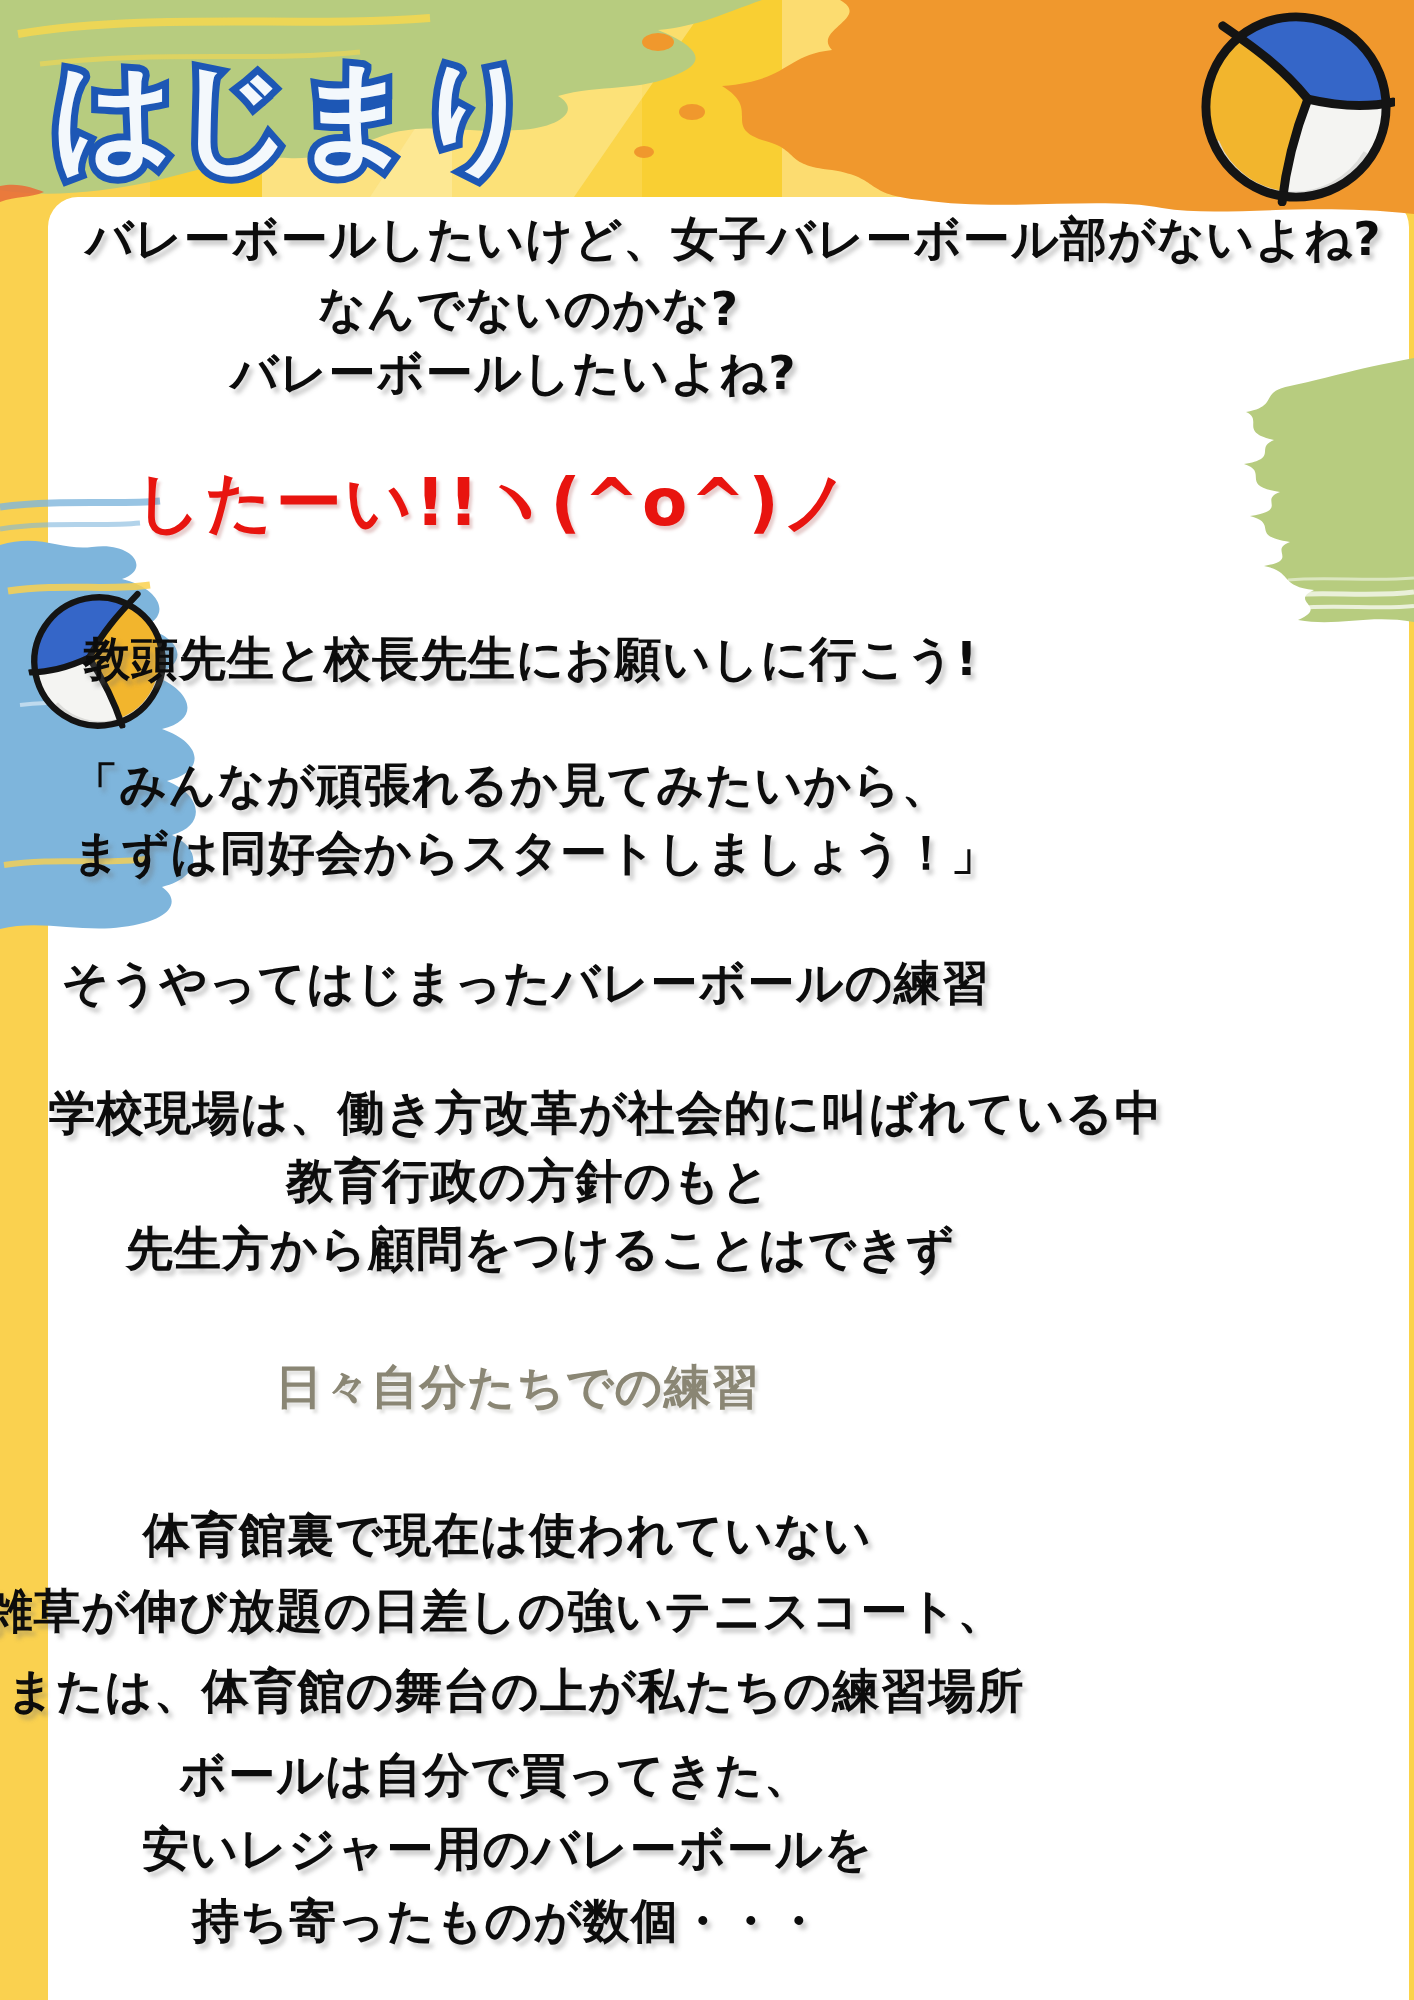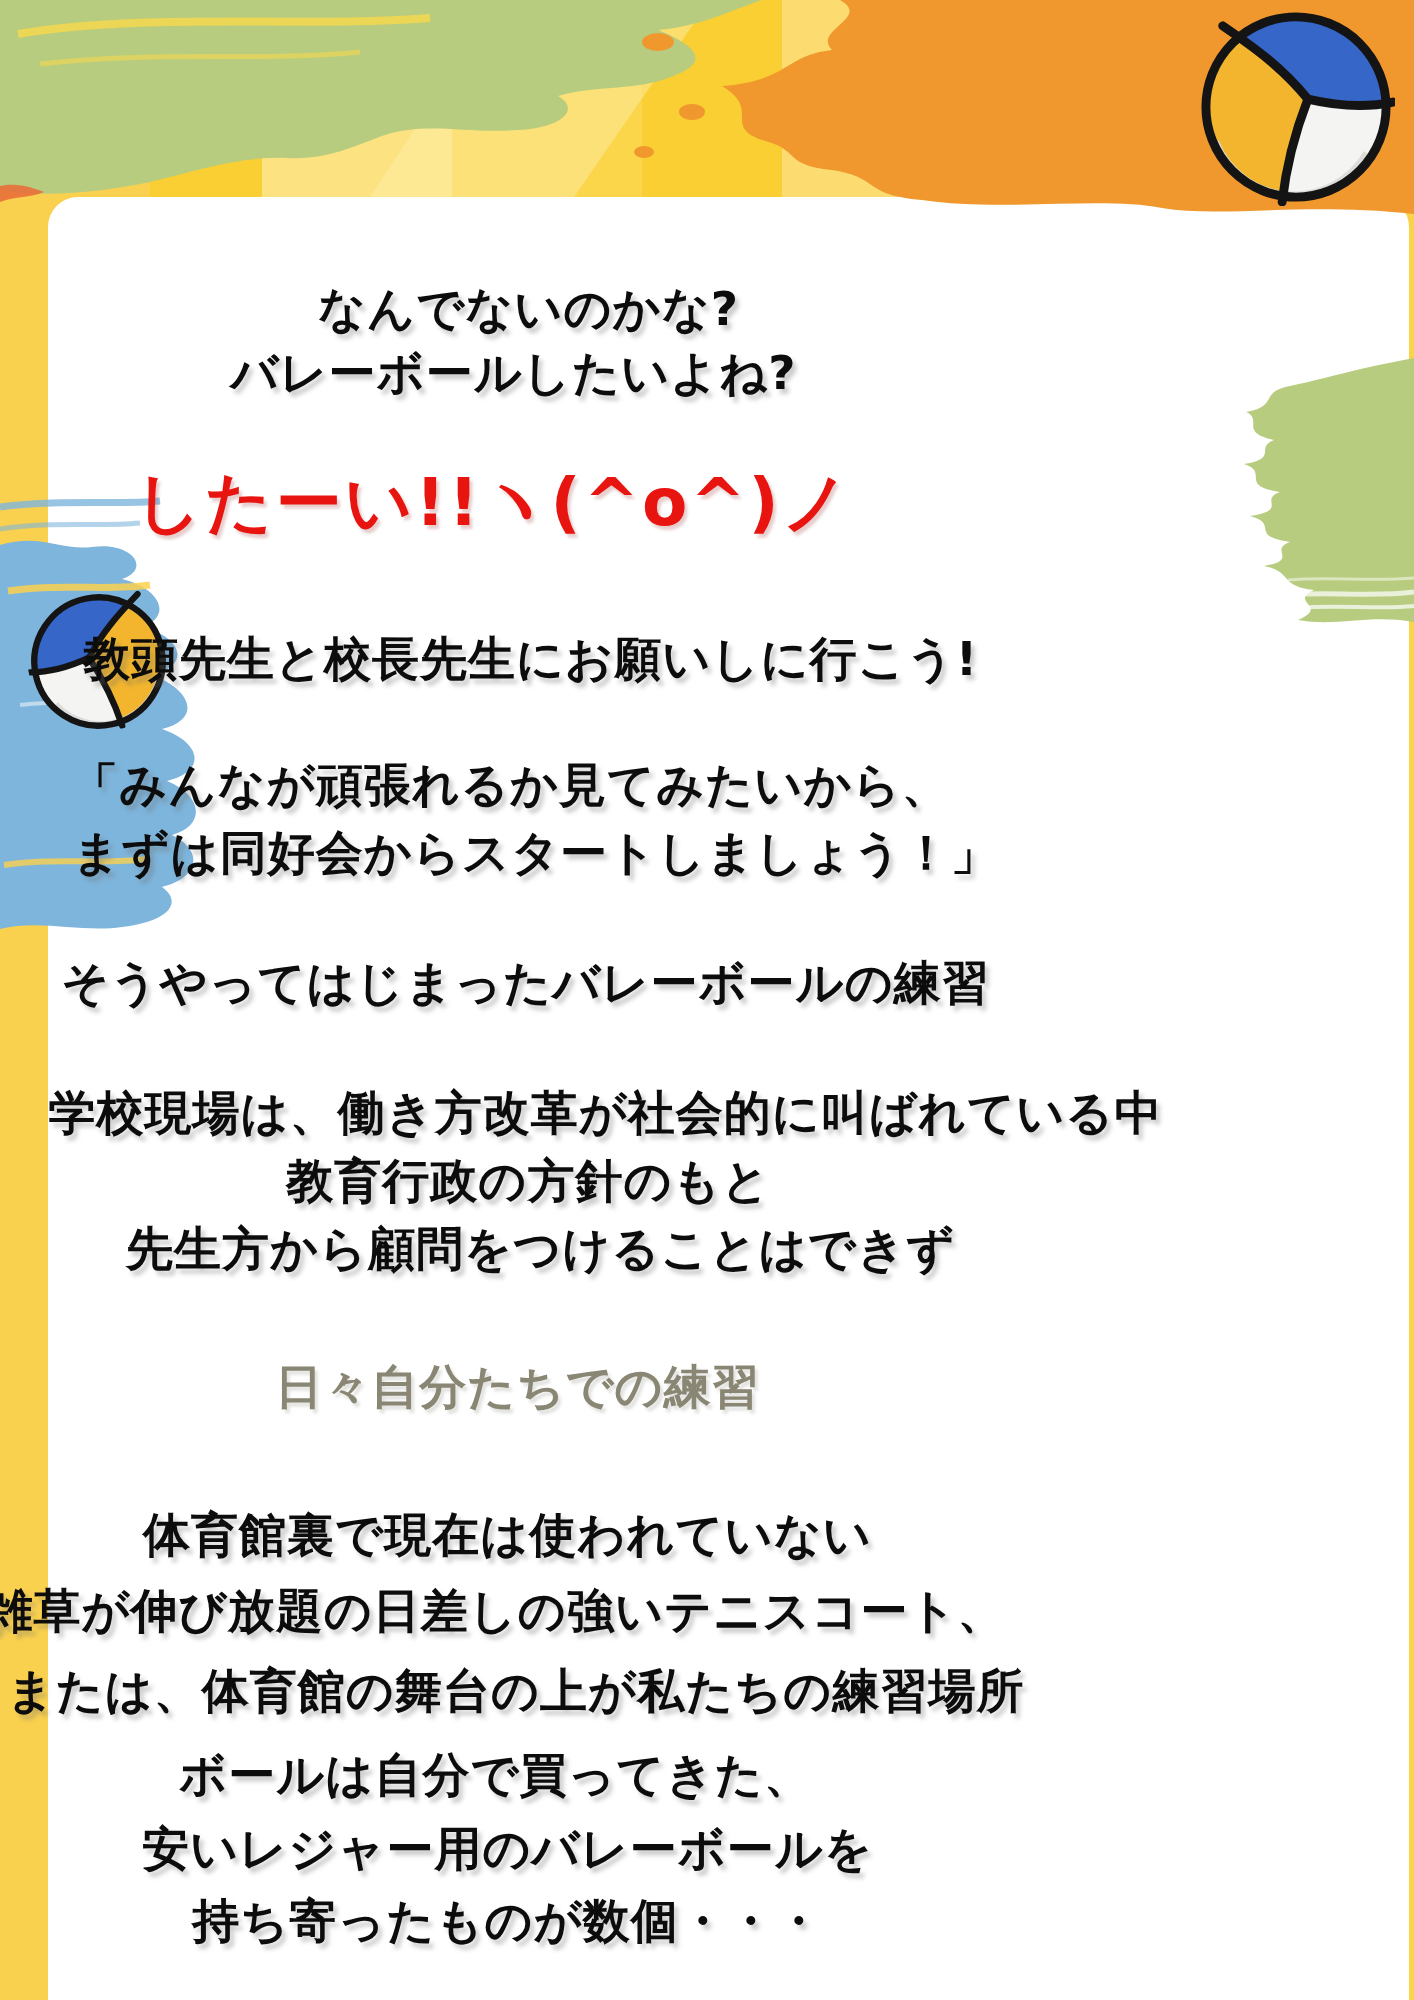--- a/index.html
+++ b/index.html
@@ -104,20 +104,21 @@
     <path d="M20,210 C70,204 110,210 148,206" stroke="#ffffff" stroke-width="4" fill="none" opacity="0.5"></path>
   </svg>
 
   <svg class="brush brush-green-right" viewBox="0 0 196 280" preserveAspectRatio="none">
     <path fill="#b7cc7f" d="M196,8 V272 C150,264 120,277 80,270 C112,256 70,252 96,240 C60,236 76,222 46,216 C82,210 50,200 72,192 C30,186 62,174 32,166 C72,160 40,150 62,142 C20,136 52,122 26,114 C62,108 36,98 56,90 C20,82 46,70 28,62 C62,56 40,42 72,36 C102,30 132,20 196,8 Z"></path>
     <path d="M60,246 C100,240 150,248 196,242" stroke="#ffffff" stroke-width="5" fill="none" opacity="0.7"></path>
     <path d="M80,258 C120,254 160,260 196,256" stroke="#ffffff" stroke-width="4" fill="none" opacity="0.7"></path>
     <path d="M70,230 C110,226 150,232 196,228" stroke="#ffffff" stroke-width="3" fill="none" opacity="0.5"></path>
   </svg>
 
+  <h1 class="title">はじまり</h1>
 
   <svg class="ball ball-tr" viewBox="0 0 200 200">
     <defs>
         <clipPath id="bc1">
           <circle cx="100" cy="100" r="91"></circle>
         </clipPath>
       </defs>
     <circle cx="100" cy="100" r="91" fill="#f4f4f2"></circle>
     <g clip-path="url(#bc1)">
       <path fill="#f2b52d" d="M112,92 C88,62 62,42 30,22 L-10,40 L-10,210 L84,206 C88,155 98,122 112,92 Z"></path>
@@ -145,20 +146,21 @@
       <path fill="#f4f4f2" d="M112,92 C140,98 168,102 205,97 L210,210 L86,208 C90,156 99,122 112,92 Z"></path>
       <path d="M16,136 A88,88 0 0 0 174,148" stroke="#d9d9d7" stroke-width="13" fill="none" opacity="0.9"></path>
       <path d="M-4,60 A95,95 0 0 0 40,170" stroke="#d9a125" stroke-width="10" fill="none" opacity="0.6"></path>
     </g>
     <path d="M112,92 C86,60 58,40 26,18" stroke="#141414" stroke-width="9" fill="none" stroke-linecap="round"></path>
     <path d="M112,92 C142,99 170,101 198,95" stroke="#141414" stroke-width="9" fill="none" stroke-linecap="round"></path>
     <path d="M112,92 C98,128 90,160 86,196" stroke="#141414" stroke-width="9" fill="none" stroke-linecap="round"></path>
     <circle cx="100" cy="100" r="91" fill="none" stroke="#141414" stroke-width="9"></circle>
   </svg>
 
+  <div class="t l1">バレーボールしたいけど、女子バレーボール部がないよね?</div>
   <div class="t l2">なんでないのかな?</div>
   <div class="t l3">バレーボールしたいよね?</div>
   <div class="t l4">したーい!!ヽ(^o^)ノ</div>
   <div class="t l5">教頭先生と校長先生にお願いしに行こう!</div>
   <div class="t l6">「みんなが頑張れるか見てみたいから、</div>
   <div class="t l7">まずは同好会からスタートしましょう！」</div>
   <div class="t l8">そうやってはじまったバレーボールの練習</div>
   <div class="t l9">学校現場は、働き方改革が社会的に叫ばれている中</div>
   <div class="t l10">教育行政の方針のもと</div>
   <div class="t l11">先生方から顧問をつけることはできず</div>

